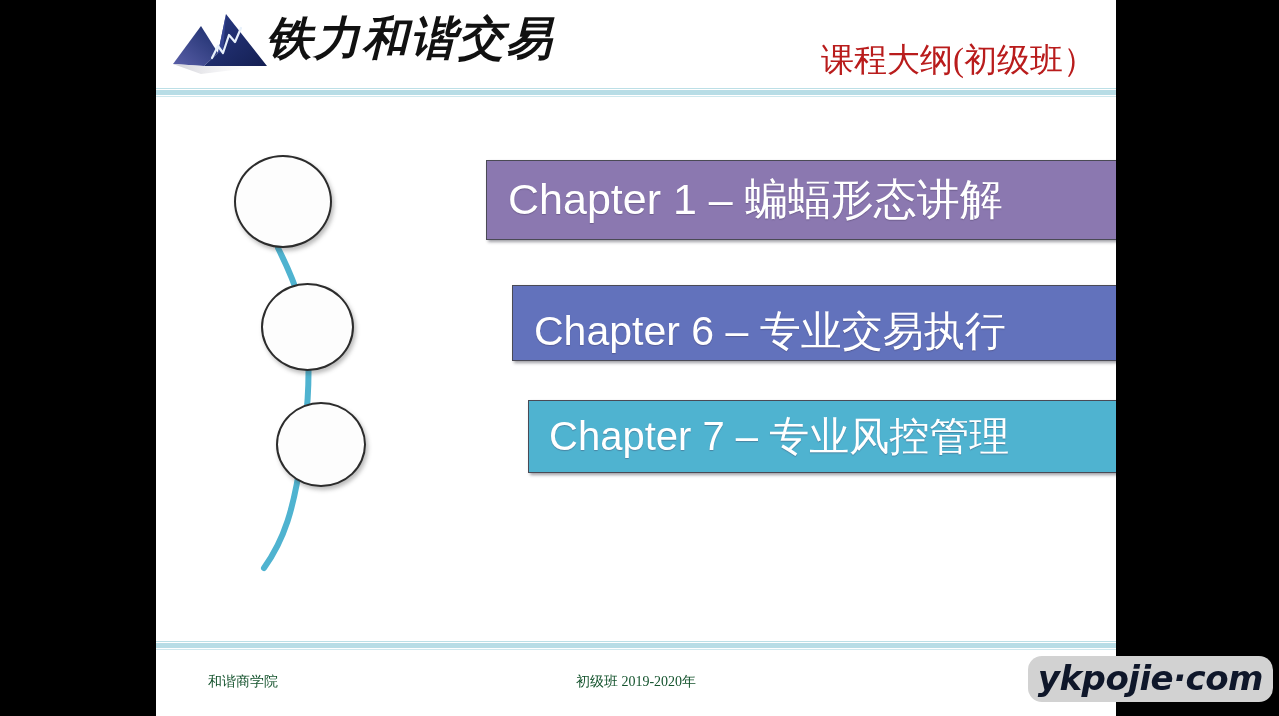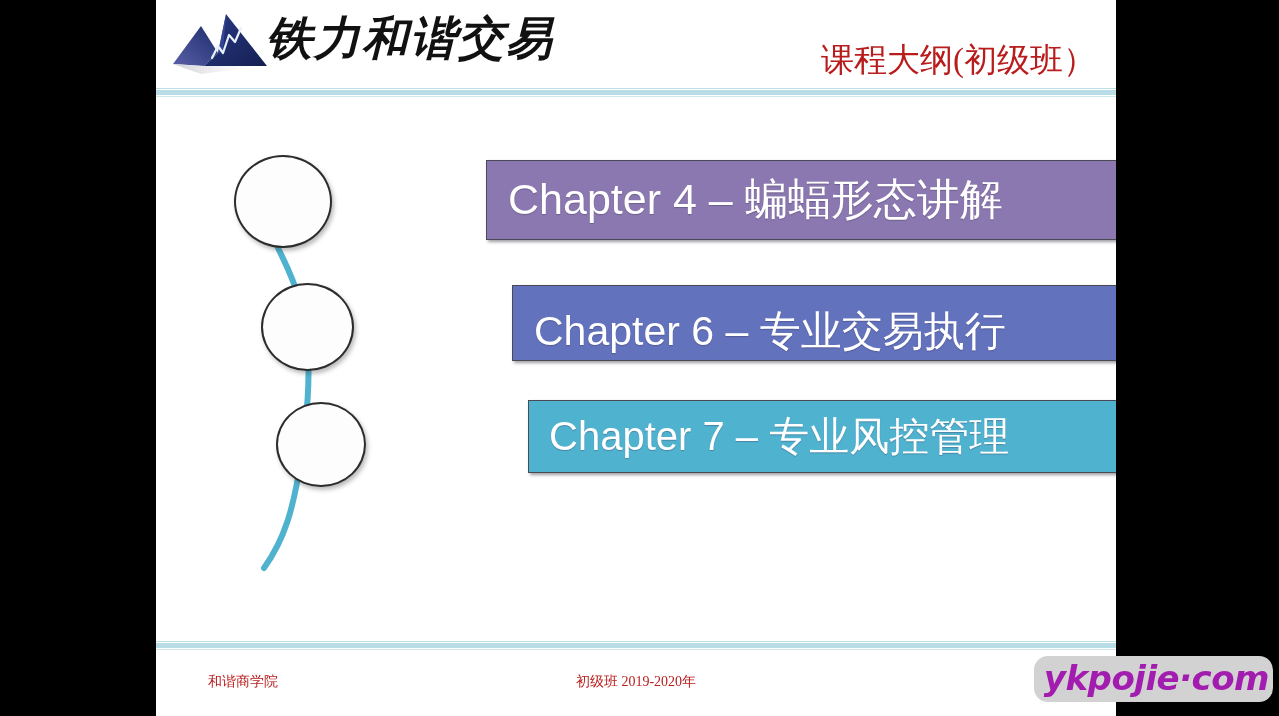--- a/index.html
+++ b/index.html
@@ -177,21 +177,21 @@
   #label3 { left: 393px; font-size: 40px; height: 73px; }
   #bubble3 { left: 120px; top: 2px; width: 90px; height: 85px; }
 
   
   .footer {
     position: absolute;
     left: 0;
     top: 665px;
     width: 960px;
     height: 40px;
-    color: #b91c1c;
+    color: #14532d;
     font-size: 14px;
   }
   .footer-left {
     position: absolute;
     left: 52px;
     top: 8px;
     white-space: nowrap;
   }
   .footer-center {
     position: absolute;
@@ -211,23 +211,23 @@
 
   
   #watermark {
     position: absolute;
     right: 6px;
     bottom: 14px;
     font-family: "DejaVu Sans", sans-serif;
     font-size: 34px;
     font-weight: bold;
     font-style: italic;
-    color: #a21caf;
+    color: #0f172a;
     letter-spacing: -0.5px;
-    padding: 3px 4px 5px 10px;
+    padding: 3px 10px 5px 10px;
     background: #d2d2d2;
     border-radius: 14px;
     white-space: nowrap;
     line-height: 38px;
   }
 </style>
 </head>
 <body>
 
 <div id="viewport">
@@ -276,21 +276,21 @@
       <svg class="curve-svg" viewBox="0 0 960 520">
         <path d="M122 148 C 142 188, 150 214, 152 250
                  C 154 292, 150 318, 146 352
                  C 138 410, 128 440, 108 468" fill="none" stroke="#4FB3D0" stroke-width="6" stroke-linecap="round"></path>
       </svg>
 
       <div class="chapter-row" id="row1">
         <div class="bar" id="bar1">
           
         </div>
-        <div class="bar-label" id="label1">Chapter 4 – 蝙蝠形态讲解</div>
+        <div class="bar-label" id="label1">Chapter 1 – 蝙蝠形态讲解</div>
         <div class="bubble" id="bubble1"></div>
       </div>
 
       <div class="chapter-row" id="row2">
         <div class="bar" id="bar2">
           
         </div>
         <div class="bar-label" id="label2">Chapter 6 – 专业交易执行</div>
         <div class="bubble" id="bubble2"></div>
       </div>

